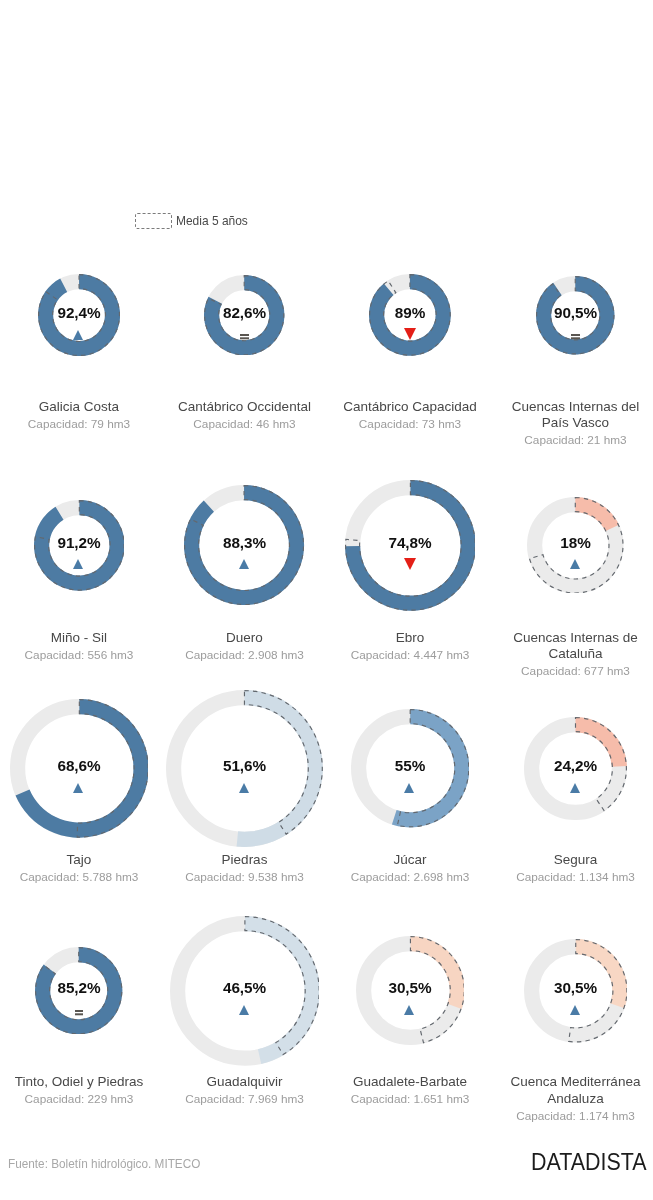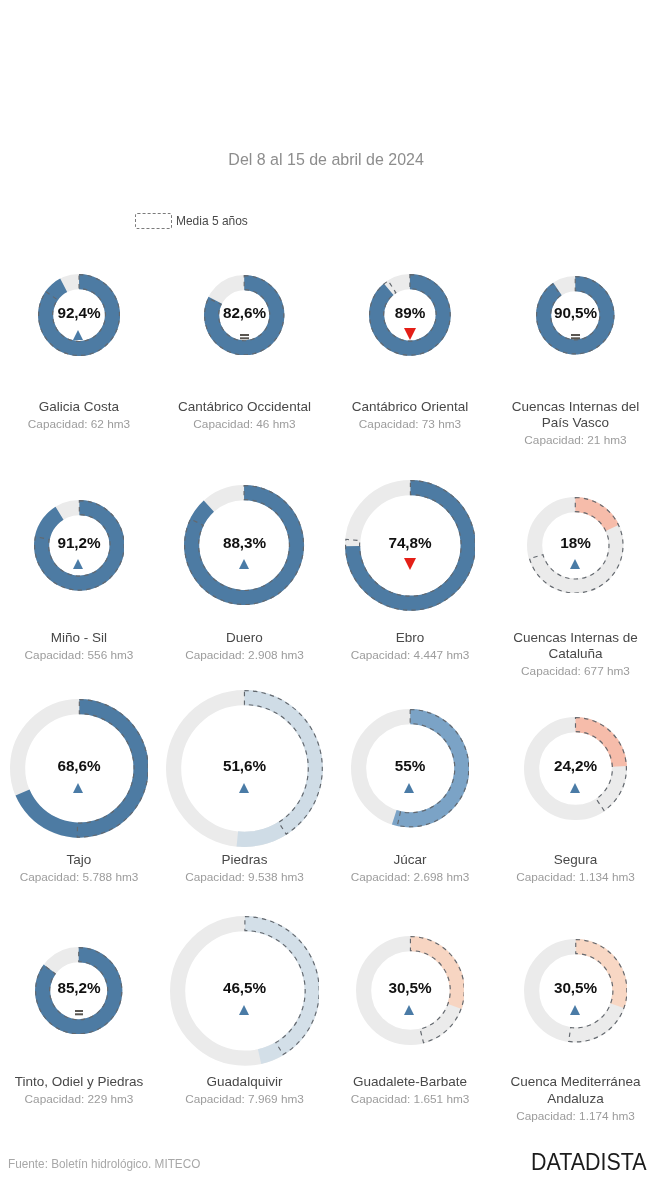--- a/index.html
+++ b/index.html
@@ -45,59 +45,58 @@
 .footer-brand{position:absolute;left:530.5px;top:1149px;font-size:23.3px;
   font-weight:400;color:#1c1c1c;letter-spacing:0px;}
 .footer-brand span{display:inline-block;transform:scaleX(0.92) translateZ(0);transform-origin:left top;}
 </style>
 </head>
 <body>
 
 <div class="page">
 
 
-  <div class="subtitle"><span>Del 8 al 15 de abril de 2024</span></div>
 
   <div class="legend">
     <div class="legend-avg-box"></div>
     <div class="legend-avg-text"><span>Media 5 años</span></div>
   </div>
 
   <div class="grid">
       <div class="cell" style="left: 6px; width: 146px;">
         <svg width="82.1" height="82.1" viewBox="0 0 82.1 82.1" class="donut" style="left: 31.95px; top: 274.25px;">
           <circle cx="41.05" cy="41.05" r="33.449999999999996" fill="none" stroke="#ebebeb" stroke-width="15.2"></circle>
           <path d="M 41.05 0 A 41.05 41.05 0 1 1 22.18424672148793 4.591998776203994 L 29.16986060293454 18.09167279816987 A 25.849999999999998 25.849999999999998 0 1 0 41.05 15.2 Z" fill="#4d7ba3"></path>
           <path d="M 41.05 0.6000000000000014 A 40.449999999999996 40.449999999999996 0 1 1 8.029077308489903 17.687184146569283 L 19.457826818530478 25.773201994481024 A 26.45 26.45 0 1 0 41.05 14.599999999999998 Z" fill="none" stroke="#63686e" stroke-width="1.15" stroke-dasharray="4.4 4.2"></path>
         </svg>
         <div class="donut-val" style="top: 303.7px;">92,4%</div>
         <div class="trend" style="width: 0px; height: 0px; margin-left: -5.9px; border-left: 5.9px solid transparent; border-right: 5.9px solid transparent; border-bottom: 10.4px solid rgb(74, 123, 166); top: 329.5px;"></div>
         <div class="cell-name" style="top: 398.9px;">Galicia Costa</div>
-        <div class="cell-cap" style="top: 416.9px;">Capacidad: 62 hm3</div>
+        <div class="cell-cap" style="top: 416.9px;">Capacidad: 79 hm3</div>
       </div>
       <div class="cell" style="left: 171.5px; width: 146px;">
         <svg width="80.4" height="80.4" viewBox="0 0 80.4 80.4" class="donut" style="left: 32.8px; top: 275.1px;">
           <circle cx="40.2" cy="40.2" r="32.6" fill="none" stroke="#ebebeb" stroke-width="15.2"></circle>
           <path d="M 40.2 0 A 40.2 40.2 0 1 1 4.4969147576954995 21.72488960301621 L 17.99658877966138 28.71050348446282 A 25.000000000000004 25.000000000000004 0 1 0 40.2 15.2 Z" fill="#4d7ba3"></path>
           <path d="M 40.2 0.6000000000000014 A 39.6 39.6 0 1 1 4.368848722345611 23.339140054023154 L 17.036427456869887 29.30005013593416 A 25.600000000000005 25.600000000000005 0 1 0 40.2 14.599999999999998 Z" fill="none" stroke="#63686e" stroke-width="1.15" stroke-dasharray="4.4 4.2"></path>
         </svg>
         <div class="donut-val" style="top: 303.7px;">82,6%</div>
         <div class="trend" style="width: 8.4px; height: 2px; margin-left: -4.2px; background: rgb(90, 86, 81); box-shadow: rgb(90, 86, 81) 0px 3.3px 0px 0px; top: 334px;"></div>
         <div class="cell-name" style="top: 398.9px;">Cantábrico Occidental</div>
         <div class="cell-cap" style="top: 416.9px;">Capacidad: 46 hm3</div>
       </div>
       <div class="cell" style="left: 337px; width: 146px;">
         <svg width="81.8" height="81.8" viewBox="0 0 81.8 81.8" class="donut" style="left: 32.1px; top: 274.4px;">
           <circle cx="40.9" cy="40.9" r="33.3" fill="none" stroke="#ebebeb" stroke-width="15.2"></circle>
           <path d="M 40.9 0 A 40.9 40.9 0 1 1 14.8293588192786 9.386008370470215 L 24.51820346345868 21.09780966066221 A 25.7 25.7 0 1 0 40.9 15.2 Z" fill="#4d7ba3"></path>
           <path d="M 40.9 0.6000000000000014 A 40.3 40.3 0 1 1 19.306180162346447 6.873584602268785 L 26.807755292052395 18.694175559296994 A 26.3 26.3 0 1 0 40.9 14.599999999999998 Z" fill="none" stroke="#63686e" stroke-width="1.15" stroke-dasharray="4.4 4.2"></path>
         </svg>
         <div class="donut-val" style="top: 303.7px;">89%</div>
         <div class="trend" style="width: 0px; height: 0px; margin-left: -6.25px; border-left: 6.25px solid transparent; border-right: 6.25px solid transparent; border-top: 12.9px solid rgb(228, 31, 23); top: 328px;"></div>
-        <div class="cell-name" style="top: 398.9px;">Cantábrico Oriental</div>
+        <div class="cell-name" style="top: 398.9px;">Cantábrico Capacidad</div>
         <div class="cell-cap" style="top: 416.9px; text-align: center;">Capacidad: 73 hm3</div>
       </div>
       <div class="cell" style="left: 502.5px; width: 146px;">
         <svg width="78.5" height="78.5" viewBox="0 0 78.5 78.5" class="donut" style="left: 33.75px; top: 276.05px;">
           <circle cx="39.25" cy="39.25" r="31.65" fill="none" stroke="#ebebeb" stroke-width="15.2"></circle>
           <path d="M 39.25 0 A 39.25 39.25 0 1 1 17.18822741930386 6.787087459723459 L 25.731894762656253 19.358712188696792 A 24.05 24.05 0 1 0 39.25 15.2 Z" fill="#4d7ba3"></path>
           <path d="M 39.25 0.6000000000000014 A 38.65 38.65 0 1 1 16.53209999889591 7.981493167408285 L 24.761093530990536 19.307731088657548 A 24.650000000000002 24.650000000000002 0 1 0 39.25 14.599999999999998 Z" fill="none" stroke="#63686e" stroke-width="1.15" stroke-dasharray="4.4 4.2"></path>
         </svg>
         <div class="donut-val" style="top: 303.7px;">90,5%</div>
         <div class="trend" style="width: 8.4px; height: 2px; margin-left: -4.2px; background: rgb(90, 86, 81); box-shadow: rgb(90, 86, 81) 0px 3.3px 0px 0px; top: 334px;"></div>

